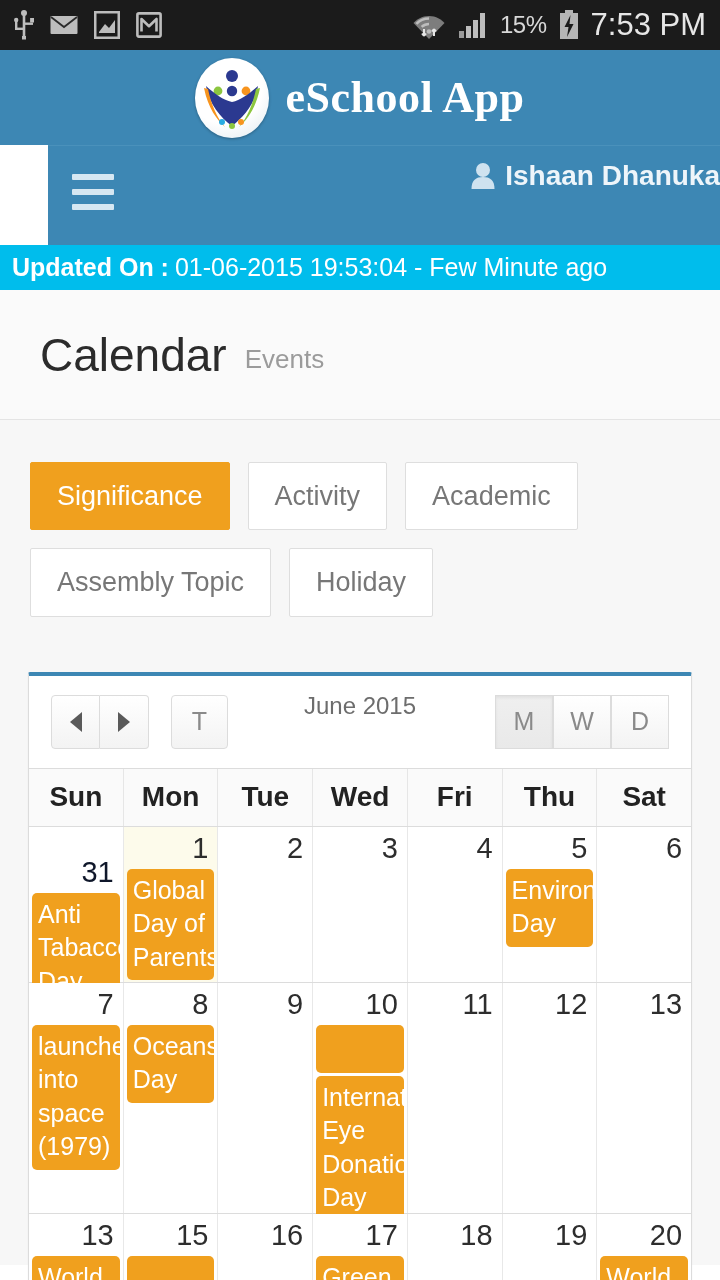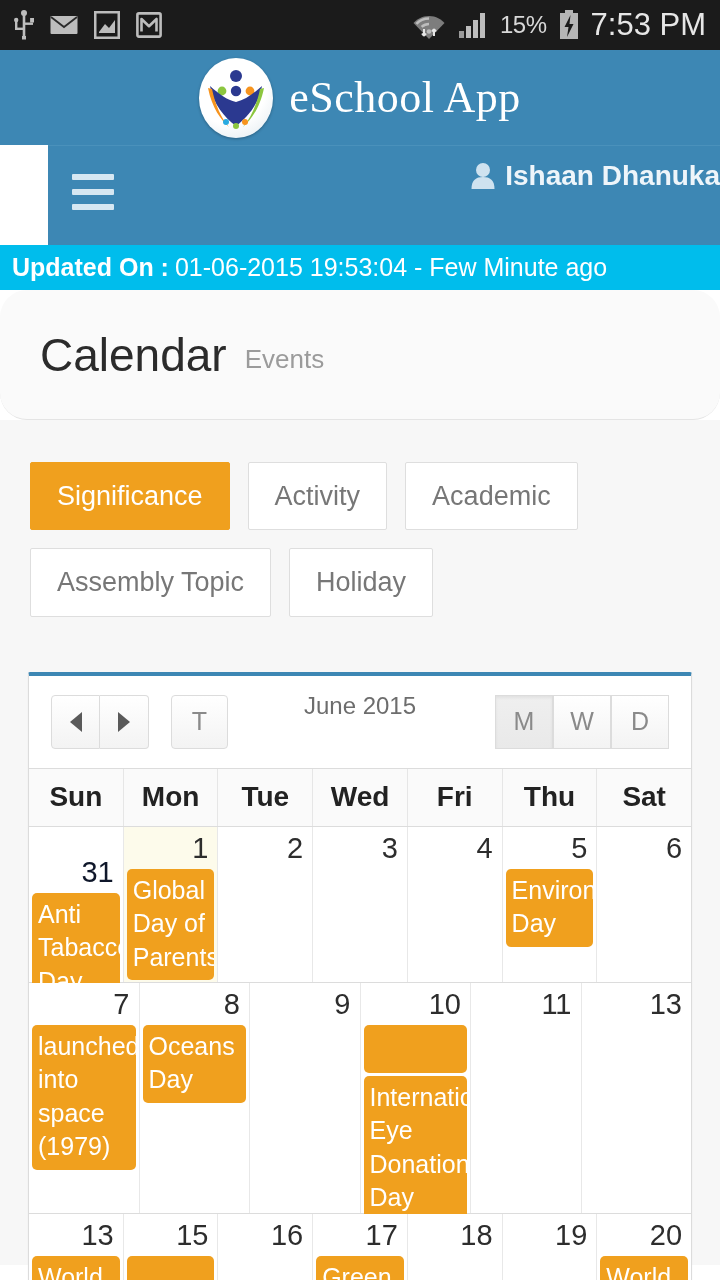--- a/index.html
+++ b/index.html
@@ -40,21 +40,21 @@
   .logo {
     width: 74px; height: 80px; border-radius: 50%;
     background: radial-gradient(circle at 40% 35%, #ffffff 55%, #eef3f6 78%, #dfe8ee 100%);
     position: relative; overflow: hidden;
     box-shadow: 0 1px 3px rgba(0,0,0,0.3);
     flex: none;
   }
   .logo svg { position: absolute; left: 0; top: 0; }
   .app-title {
     font-family: "Liberation Serif", serif;
-    font-size: 44px; color: #ffffff; font-weight: 400;
+    font-size: 44px; color: #ffffff; font-weight: 700;
     letter-spacing: 0.5px;
   }
 
   
   .userbar {
     height: 100px; width: 100%;
     background: #3d87b4;
     border-top: 1px solid #4a91bb;
     display: flex; align-items: flex-start;
     position: relative;
@@ -104,21 +104,20 @@
   .upd-value { font-size: 25px; font-weight: 400; margin-left: 6px; }
 
   
   .pagehead {
     height: 130px; width: 100%;
     background: #fafafa;
     border-bottom: 1px solid #e4e4e4;
     display: flex; align-items: center;
     padding-left: 40px;
     gap: 18px;
-    border-radius: 27px;
   }
   .page-title { font-size: 46px; color: #2b2b2b; font-weight: 400; }
   .page-sub { font-size: 26px; color: #9b9b9b; font-weight: 400; padding-top: 10px; }
 
   
   .content { background: #f7f7f7; width: 100%; height: 845px; }
   .chips {
     padding: 42px 0 0 30px;
     display: flex; flex-wrap: wrap; gap: 18px 18px;
     width: 700px;
@@ -419,20 +418,24 @@
             <div class="events">
               <div class="event blank"></div>
               <div class="event multiline">International Eye Donation Day</div>
             </div>
           </div>
           <div class="cell">
             <div class="daynum">11</div>
             <div class="events"></div>
           </div>
           <div class="cell">
+            <div class="daynum">12</div>
+            <div class="events"></div>
+          </div>
+          <div class="cell">
             <div class="daynum">13</div>
             <div class="events"></div>
           </div>
         </div>
         <div class="week w3">
           <div class="cell">
             <div class="daynum">13</div>
             <div class="events">
               <div class="event multiline">World</div>
             </div>

